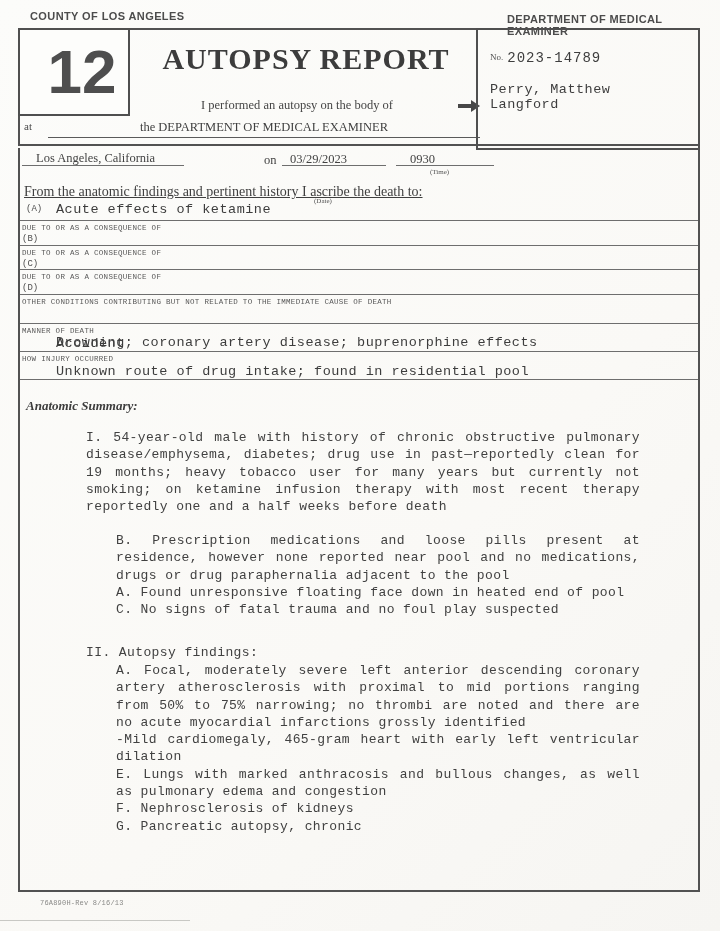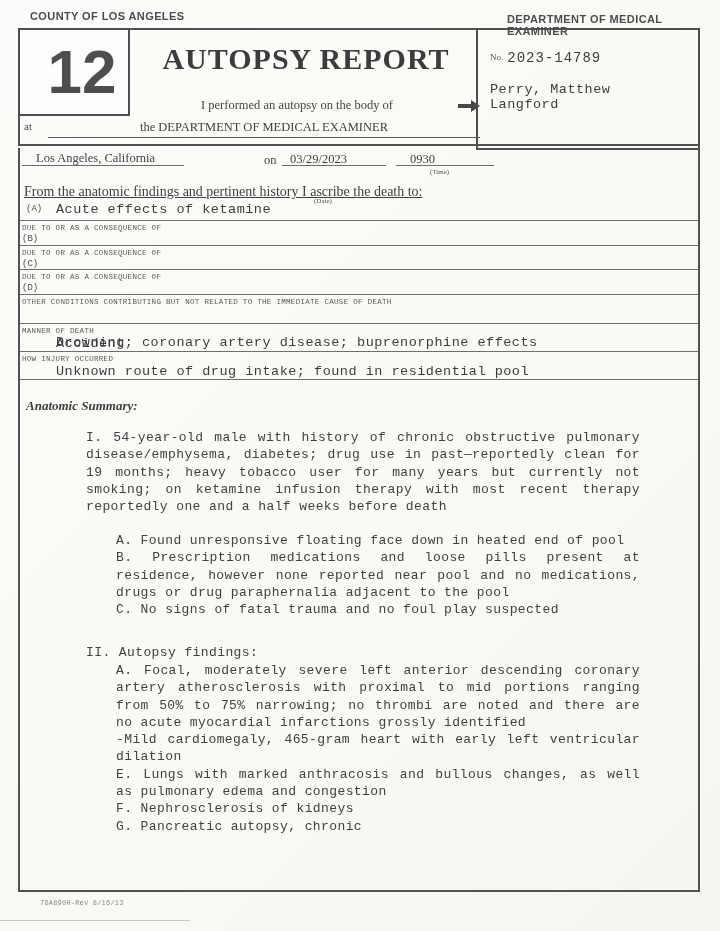--- a/index.html
+++ b/index.html
@@ -121,22 +121,22 @@
 
     <div class="abs field-label" style="left:2px;top:207px;">HOW INJURY OCCURRED</div>
     <div class="abs typed" style="left:36px;top:216px;">Unknown route of drug intake; found in residential pool</div>
     <div class="abs rule" style="left:0;right:0;top:231px;"></div>
 
     <div class="abs summary-heading" style="left:6px;top:250px;">Anatomic Summary:</div>
 
     <div class="abs tw-block" style="left:66px;top:281px;width:554px;">I. 54-year-old male with history of chronic obstructive pulmonary disease/emphysema, diabetes; drug use in past—reportedly clean for 19 months; heavy tobacco user for many years but currently not smoking; on ketamine infusion therapy with most recent therapy reportedly one and a half weeks before death</div>
 
     <div class="abs tw-block" style="left:96px;top:384px;width:524px;">
+      <p>B. Prescription medications and loose pills present at residence, however none reported near pool and no medications, drugs or drug paraphernalia adjacent to the pool</p>
       <p>A. Found unresponsive floating face down in heated end of pool</p>
-      <p>B. Prescription medications and loose pills present at residence, however none reported near pool and no medications, drugs or drug paraphernalia adjacent to the pool</p>
       <p>C. No signs of fatal trauma and no foul play suspected</p>
     </div>
 
     <div class="abs tw-block" style="left:66px;top:496px;width:554px;">II. Autopsy findings:</div>
 
     <div class="abs tw-block" style="left:96px;top:514px;width:524px;">
       <p>A. Focal, moderately severe left anterior descending coronary artery atherosclerosis with proximal to mid portions ranging from 50% to 75% narrowing; no thrombi are noted and there are no acute myocardial infarctions grossly identified</p>
       <p>-Mild cardiomegaly, 465-gram heart with early left ventricular dilation</p>
       <p>E. Lungs with marked anthracosis and bullous changes, as well as pulmonary edema and congestion</p>
       <p>F. Nephrosclerosis of kidneys</p>

